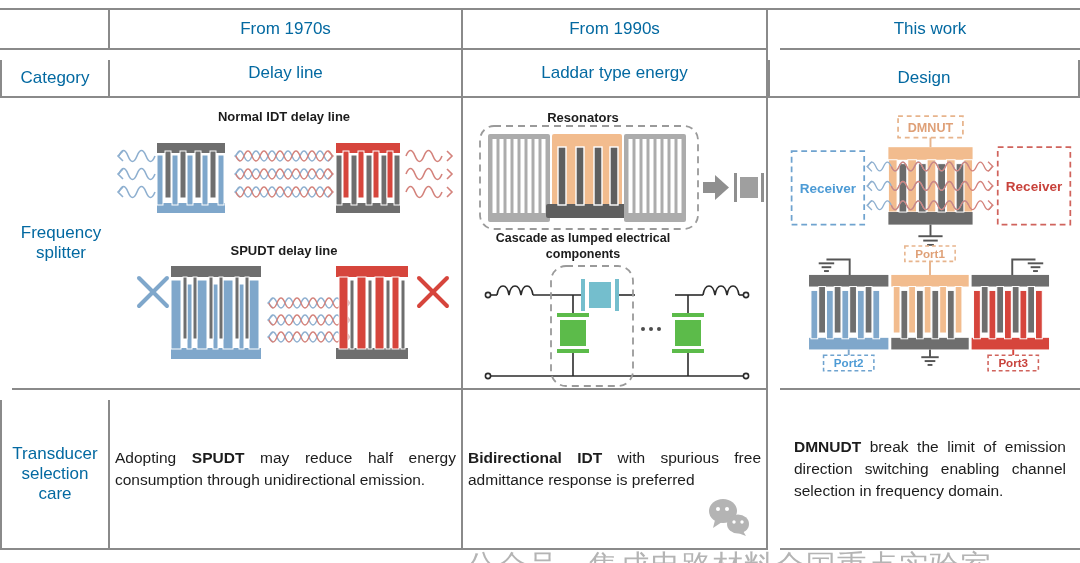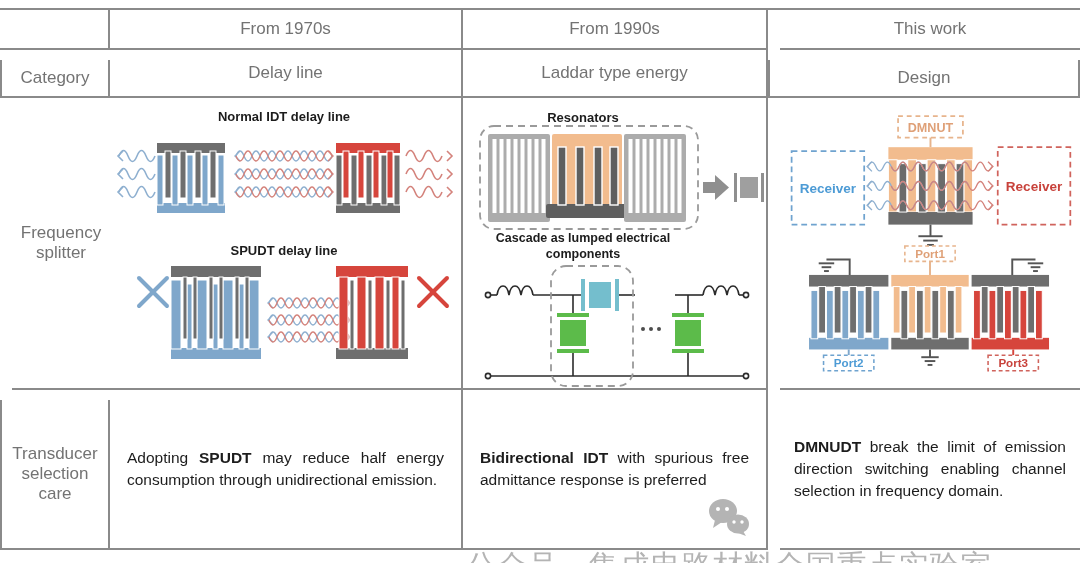--- a/index.html
+++ b/index.html
@@ -9,22 +9,22 @@
     position:absolute; left:0; top:8px; width:1080px; height:540px;
     display:grid;
     grid-template-columns:110px 353px 305px 312px;
     grid-template-rows:40px 48px 292px 160px;
     border-top:2px solid #8a8a8a;
   }
   .cell { border-right:2px solid #8a8a8a; border-bottom:2px solid #8a8a8a; position:relative; background:#fff; }
   .cell.lastcol { border-right:none;margin-left:12px; }
   .cell.leftb { border-left:2px solid #8a8a8a;margin-top:10px; }
   .hdr, .lbl { display:flex; align-items:center; justify-content:center; text-align:center;
-    font-size:17px; color:#737373; }
-  .caretxt { display:flex; align-items:center; padding:0 17px; font-size:15.5px; color:#1c1c1c; }
+    font-size:17px; color:#0369a1; }
+  .caretxt { display:flex; align-items:center; padding:0 5px; font-size:15.5px; color:#1c1c1c; }
   .caretxt .just { text-align:justify; text-align-last:left; line-height:1.42; width:100%; }
   .caretxt b { font-weight:bold; }
   .dsvg { position:absolute; inset:0; width:100%; height:100%; }
   .wm { position:absolute; left:466px; top:498px; display:flex; align-items:center; gap:10px;
     color:#b4b4b4; font-size:30px; letter-spacing:1px; white-space:nowrap; pointer-events:none;flex-direction:column; }
   svg text { font-family:"Liberation Sans", sans-serif; }
 </style>
 </head>
 <body>
 

